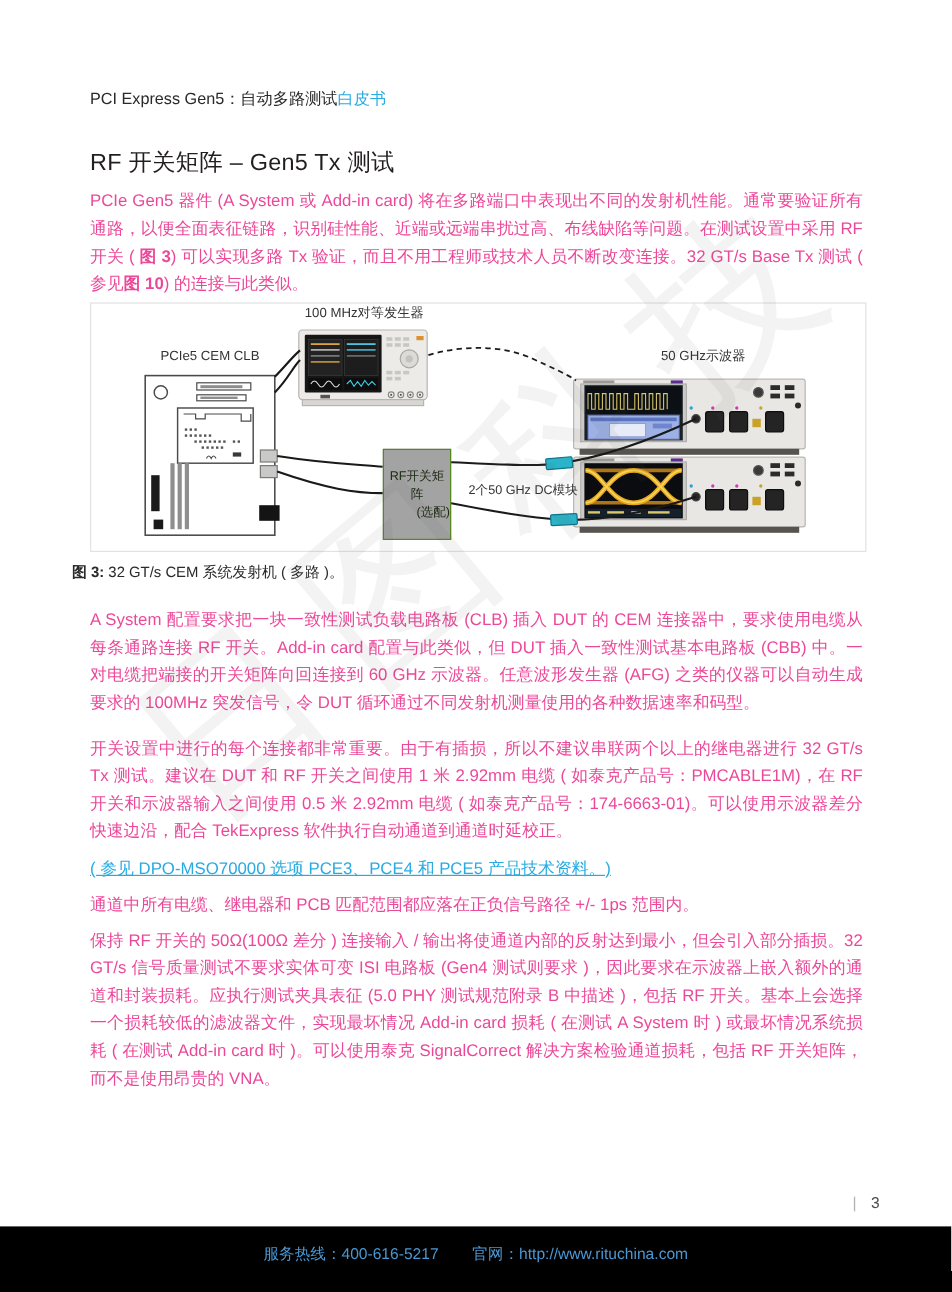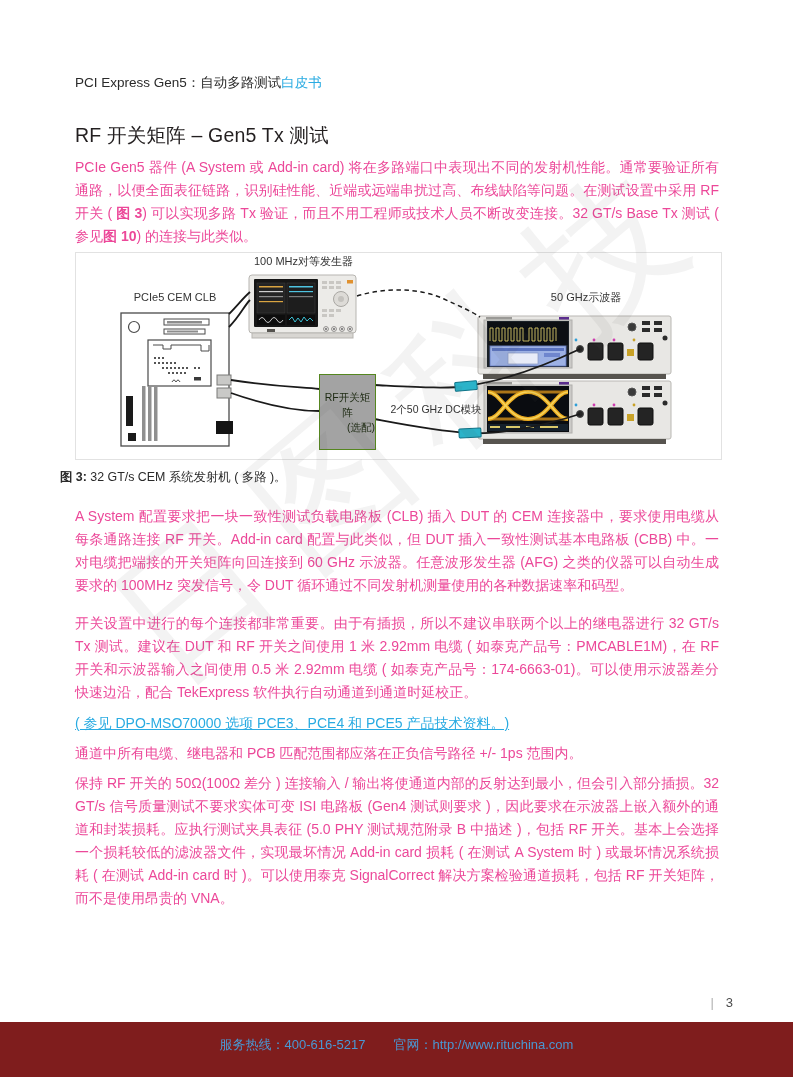--- a/index.html
+++ b/index.html
@@ -21,21 +21,21 @@
   .figlabel{position:absolute;font-size:11px;color:#333;text-align:center;line-height:13px;}
   .switchbox{position:absolute;left:243px;top:121px;width:55px;height:74px;background:#a3a3a3;
              border:1px solid #55861f;display:flex;flex-direction:column;align-items:flex-end;
              justify-content:center;font-size:10.5px;color:#1d2a12;line-height:15px;text-align:center;}
   .watermark{position:absolute;left:30px;top:110px;width:760px;height:620px;display:flex;
              align-items:center;justify-content:center;transform:rotate(-40deg);
              font-size:150px;letter-spacing:28px;color:rgba(90,90,90,0.07);
              white-space:nowrap;pointer-events:none;z-index:6;}
   .pagenum{position:absolute;top:995px;right:60px;font-size:13px;color:#4d4d4d;}
   .pagenum .div{color:#b0b0b0;margin-right:12px;}
-  .footbar{position:absolute;left:0;bottom:0;width:793px;height:55px;background:#7f1d1d;
+  .footbar{position:absolute;left:0;bottom:0;width:793px;height:55px;background:#000000;
            display:flex;justify-content:center;align-items:flex-start;padding-top:14px;
            box-sizing:border-box;font-size:13px;color:#4a97d2;}
   .footbar .seg{margin:0 14px;}
   .footbar a{color:#4a97d2;text-decoration:none;cursor:pointer;}
   sup{font-size:9px;}
 </style>
 </head>
 <body>
 
 <div class="page">

